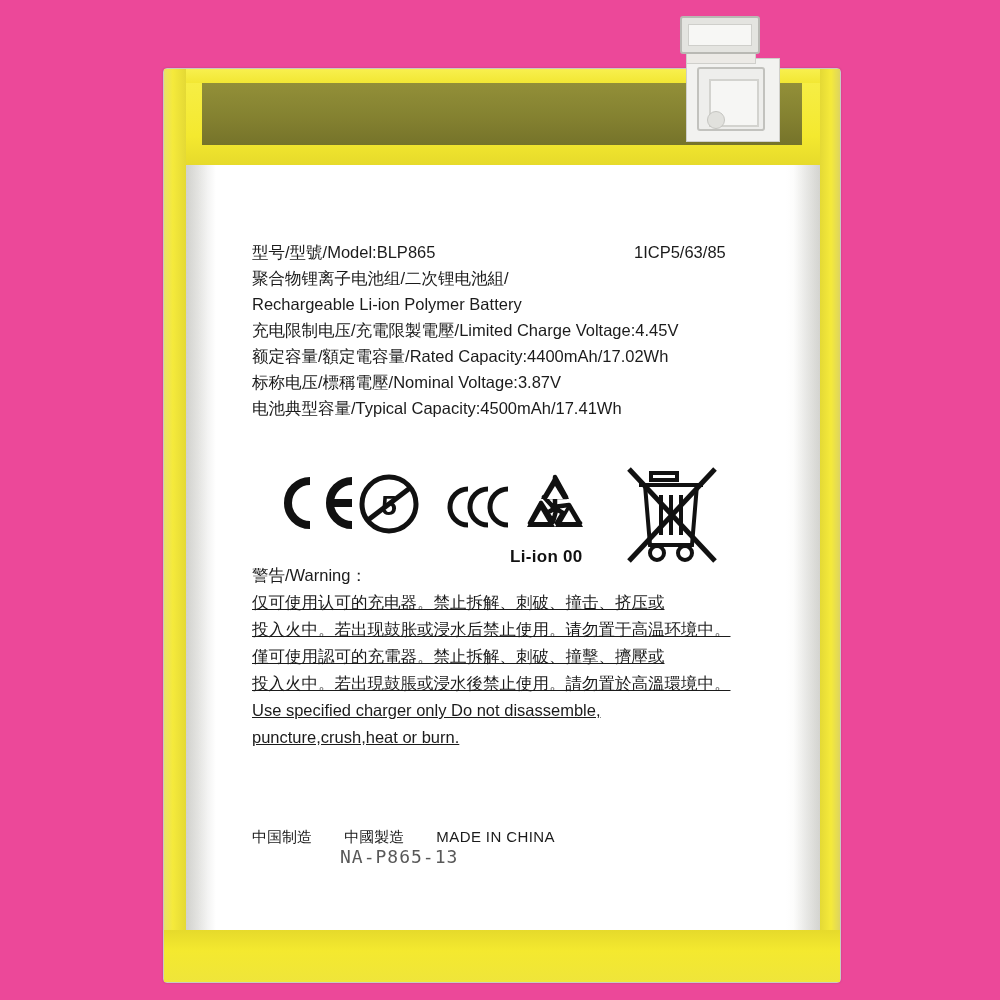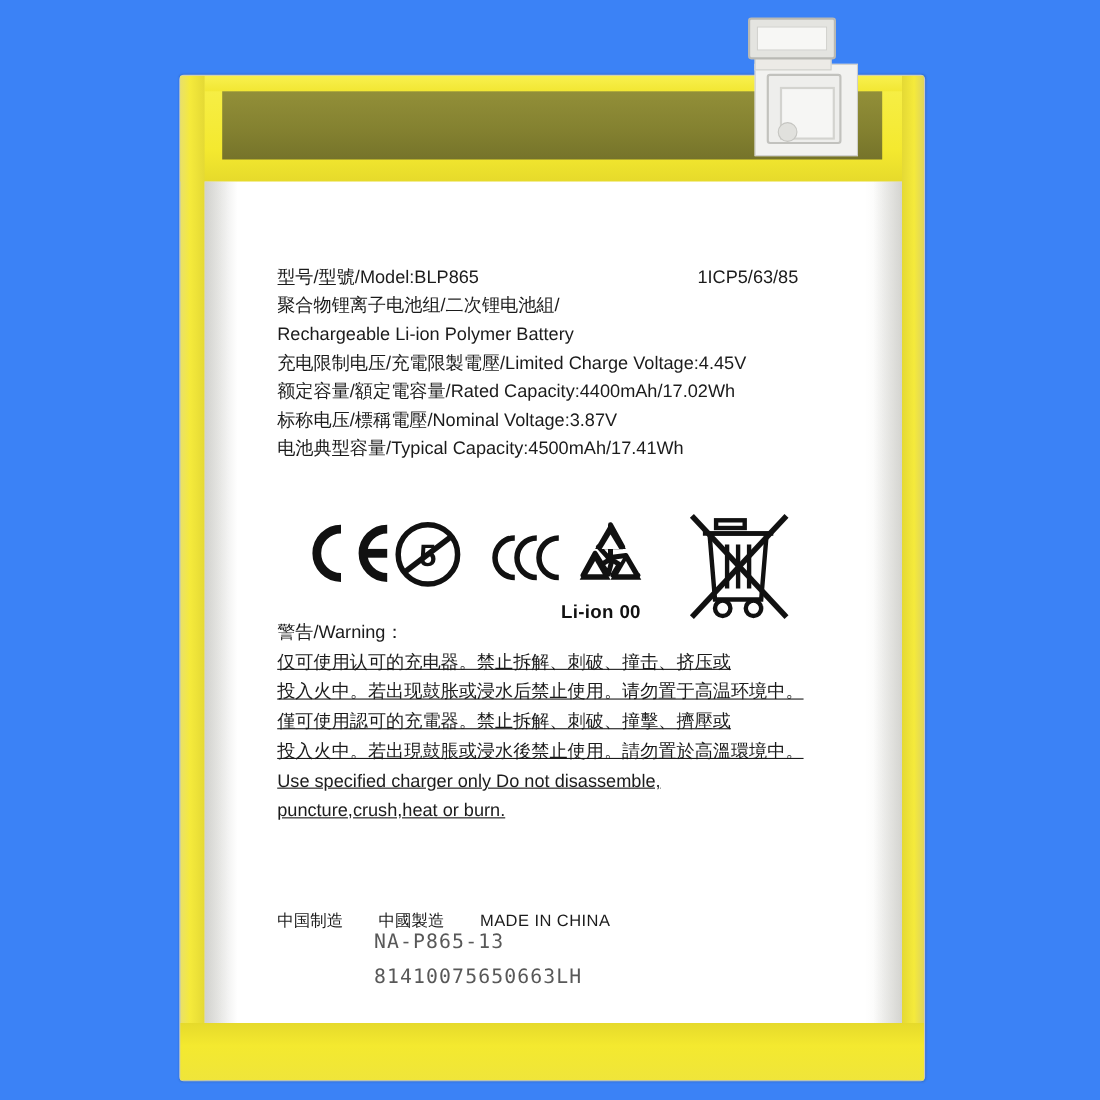--- a/index.html
+++ b/index.html
@@ -8,21 +8,21 @@
     background: #ffffff;
     width: 1000px;
     height: 1000px;
     font-family: "Liberation Sans", sans-serif;
   }
 
   #stage {
     position: relative;
     width: 1000px;
     height: 1000px;
-    background: #3b82f6;
+    background: #ec4899;
     overflow: hidden;
   }
 
   
   .battery {
     position: absolute;
     left: 163px;
     top: 68px;
     width: 676px;
     height: 913px;
@@ -346,21 +346,20 @@
     </div>
 
     <div class="origin">
       <span>中国制造</span>
       <span>中國製造</span>
       <span>MADE IN CHINA</span>
     </div>
 
     <div class="codes">
       <div class="code">NA-P865-13</div>
-      <div class="code">81410075650663LH</div>
     </div>
 
   </div>
 
   <div class="flex-stem">
     <div class="flex-stem-inner"></div>
     <div class="flex-stem-inner2"></div>
     <div class="flex-dot"></div>
   </div>
   <div class="flex-neck"></div>

